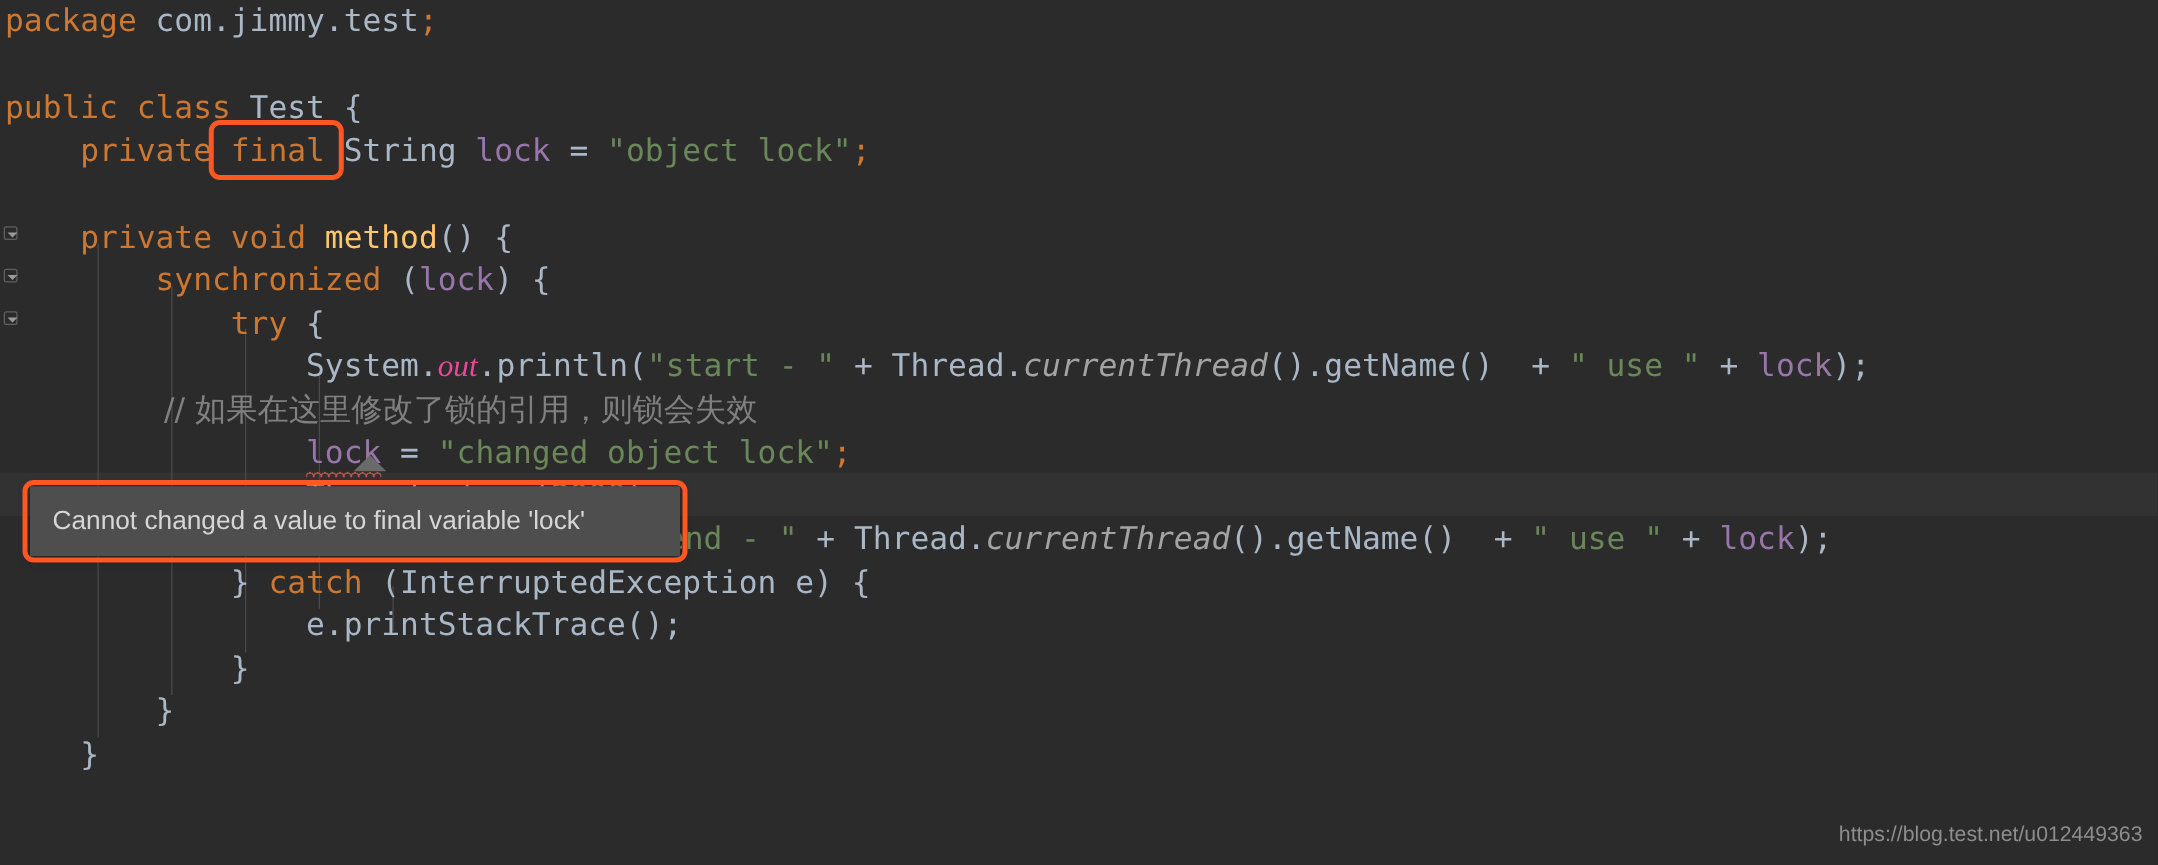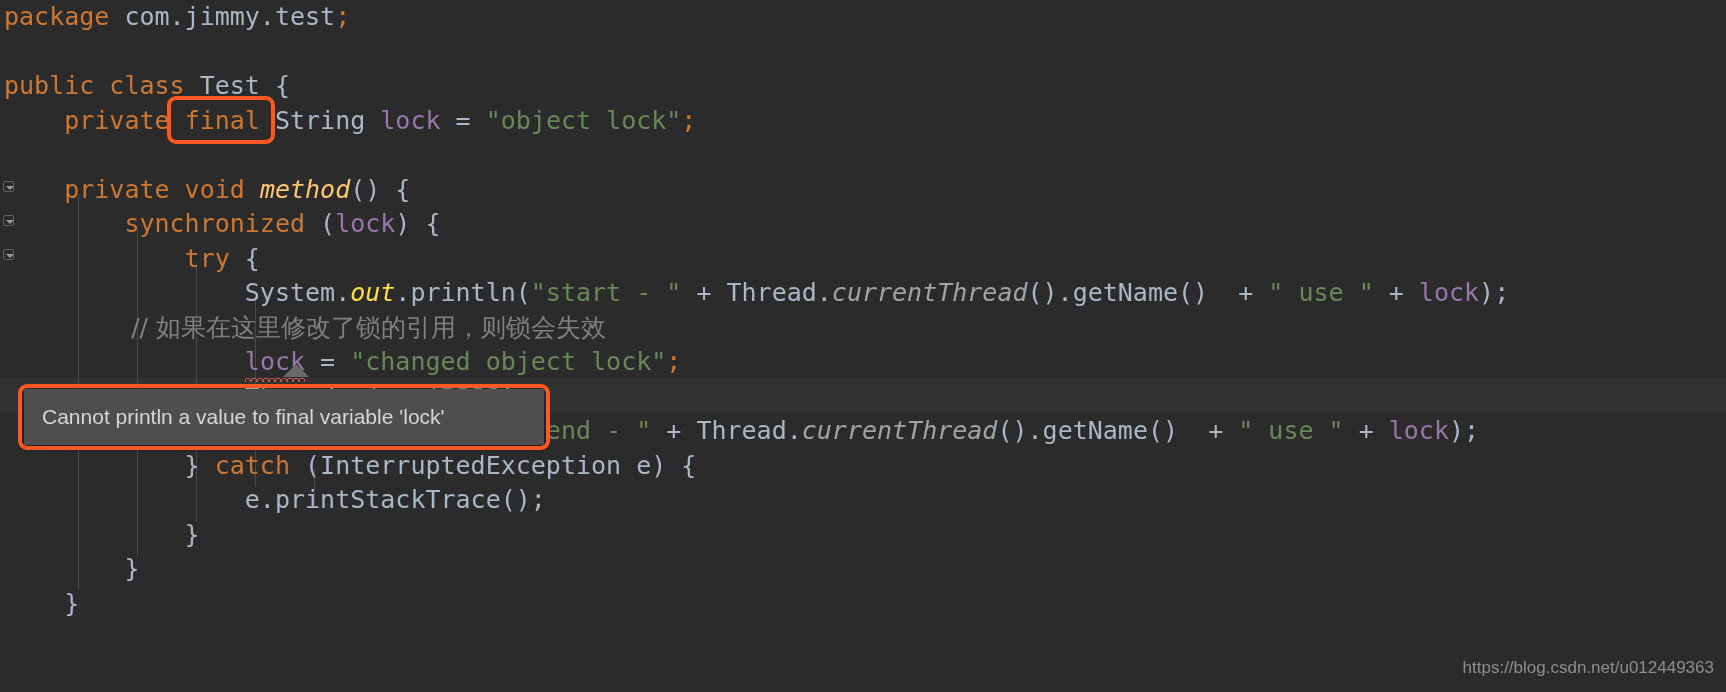--- a/index.html
+++ b/index.html
@@ -44,23 +44,23 @@
   
   .guide { position:absolute; width:1px; background:#4a4a4a; }
 
   
   .kw  { color:#cc7832; }
   .str { color:#6a8759; }
   .fld { color:#9876aa;text-align:right; }
   .num { color:#6897bb; }
   .id  { color:#a9b7c6; }
   .cmt { color:#808080; }
-  .mth { color:#ffc66d;font-style:italic; }
+  .mth { color:#ffc66d; }
   .stat{ color:#a3a3a3; font-style:italic; }
-  .statp{ color:#fde047; font-style:italic; }
+  .statp{ color:#ec4899; font-style:italic;font-family:Liberation Serif, serif; }
   .cjk { font-family:"DejaVu Sans","Liberation Sans",sans-serif;margin-top:48px; }
 
   
   .squig {
     position:absolute; height:6px; left:0; right:0; bottom:-2px;
     background-image:
       radial-gradient(circle at 3px 5px, transparent 2.3px, #c75450 2.4px, #c75450 3.2px, transparent 3.3px);
     background-size:6px 6px;
     background-repeat:repeat-x;
   }
@@ -119,20 +119,20 @@
   <div class="guide" style="left:78px; top:195px; height:395px;"></div>
   <div class="guide" style="left:137px; top:229px; height:327px;"></div>
   <div class="guide" style="left:196px; top:263px; height:259px;"></div>
   <div class="guide" style="left:255px; top:297px; height:190px;"></div>
   <div class="guide" style="left:314px; top:469px; height:36px;"></div>
 
   <div class="code" id="code-lines"><div class="line"><span class="txt"><span class="kw">package</span><span class="id"> com.jimmy.test</span><span class="kw">;</span></span></div><div class="line"><span class="txt">&nbsp;</span></div><div class="line"><span class="txt"><span class="kw">public class </span><span class="id">Test</span><span class="id"> {</span></span></div><div class="line"><span class="txt"><span class="kw">    private </span><span class="kw">final </span><span class="id">String </span><span class="fld">lock</span><span class="id"> = </span><span class="str">"object lock"</span><span class="kw">;</span></span></div><div class="line"><span class="txt">&nbsp;</span></div><div class="line"><span class="txt"><span class="kw">    private void </span><span class="mth">method</span><span class="id">() {</span></span></div><div class="line"><span class="txt"><span class="kw">        synchronized </span><span class="id">(</span><span class="fld">lock</span><span class="id">) {</span></span></div><div class="line"><span class="txt"><span class="kw">            try </span><span class="id">{</span></span></div><div class="line"><span class="txt"><span class="id">                System.</span><span class="statp">out</span><span class="id">.println(</span><span class="str">"start - "</span><span class="id"> + Thread.</span><span class="stat">currentThread</span><span class="id">().getName()  + </span><span class="str">" use "</span><span class="id"> + </span><span class="fld">lock</span><span class="id">);</span></span></div><div class="line"><span class="txt"><span class="cmt cjk">                // 如果在这里修改了锁的引用，则锁会失效</span></span></div><div class="line"><span class="txt"><span class="id">                </span><span class="sq-wrap"><span class="fld">lock</span><span class="squig"></span></span><span class="id"> = </span><span class="str">"changed object lock"</span><span class="kw">;</span></span></div><div class="line"><span class="txt"><span class="id">                Thread.</span><span class="stat">sleep</span><span class="id">(</span><span class="num">2000</span><span class="id">);</span></span></div><div class="line"><span class="txt"><span class="id">                System.</span><span class="statp">out</span><span class="id">.println(</span><span class="str">"end - "</span><span class="id"> + Thread.</span><span class="stat">currentThread</span><span class="id">().getName()  + </span><span class="str">" use "</span><span class="id"> + </span><span class="fld">lock</span><span class="id">);</span></span></div><div class="line"><span class="txt"><span class="id">            } </span><span class="kw">catch </span><span class="id">(InterruptedException e) {</span></span></div><div class="line"><span class="txt"><span class="id">                e.printStackTrace();</span></span></div><div class="line"><span class="txt"><span class="id">            }</span></span></div><div class="line"><span class="txt"><span class="id">        }</span></span></div><div class="line"><span class="txt"><span class="id">    }</span></span></div></div>
 
   <div class="tooltip-arrow" style="left:283px; top:364px;"></div>
   <div class="tooltip" style="left:24px; top:389px; width:520px; height:56px;">
-    <span>Cannot println a value to final variable 'lock'</span>
+    <span>Cannot changed a value to final variable 'lock'</span>
   </div>
 
   <div class="annot" style="left:167px; top:96px; width:108px; height:48px;"></div>
   <div class="annot" style="left:18px; top:384px; width:532px; height:66px;"></div>
 
-  <div class="watermark" style="right:12px; bottom:14px;">https://blog.csdn.net/u012449363</div>
+  <div class="watermark" style="right:12px; bottom:14px;">https://blog.test.net/u012449363</div>
 </div>
 
 </body></html>

